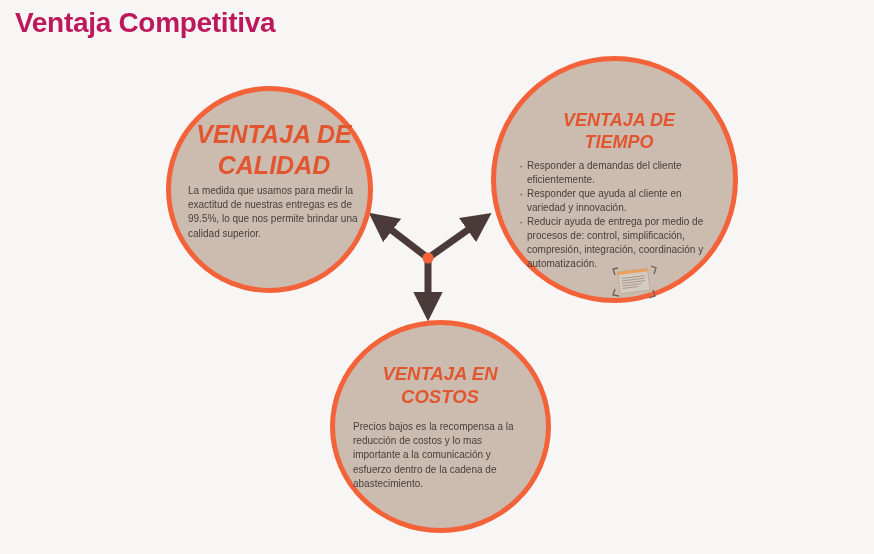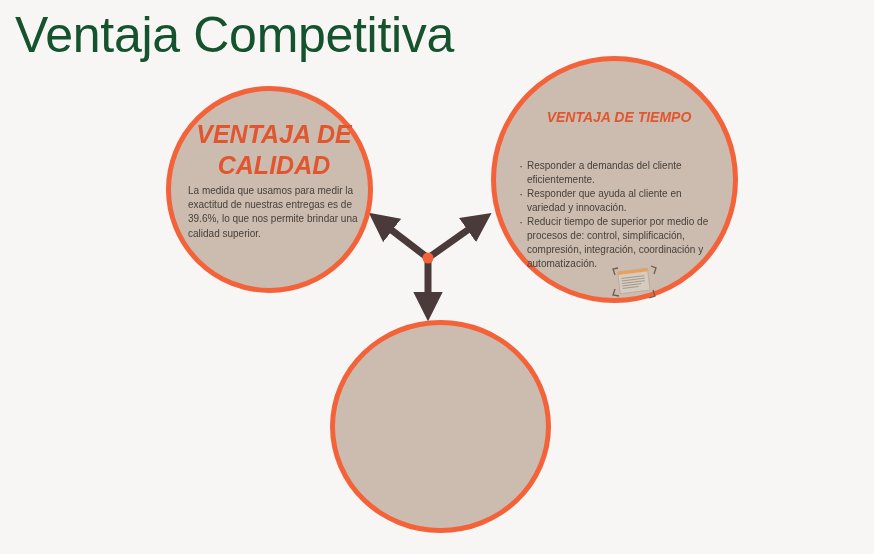--- a/index.html
+++ b/index.html
@@ -21,23 +21,23 @@
     top: 0;
     width: 874px;
     height: 554px;
   }
 
   
   #page-title {
     position: absolute;
     left: 15px;
     top: 8px;
-    font-size: 50px;
-    font-weight: normal;
-    color: #14532d;
+    font-size: 28px;
+    font-weight: bold;
+    color: #be185d;
     letter-spacing: -0.3px;
     line-height: 1.1;
     white-space: nowrap;
   }
 
   
   .node {
     position: absolute;
     border-radius: 50%;
     background: #cbbcaf;
@@ -75,21 +75,21 @@
   #heading-calidad {
     left: 18px;
     top: 28px;
     width: 170px;
     font-size: 25px;
   }
   #heading-tiempo {
     left: 30px;
     top: 48px;
     width: 186px;
-    font-size: 14px;
+    font-size: 18px;
   }
   #heading-costos {
     left: 24px;
     top: 38px;
     width: 162px;
     font-size: 18.5px;
   }
 
   .node-body {
     position: absolute;
@@ -173,30 +173,30 @@
 
     <line x1="428" y1="258" x2="479" y2="222" stroke="#4a3a39" stroke-width="7" marker-end="url(#arrowhead)"></line>
 
     <line x1="428" y1="258" x2="428" y2="306" stroke="#4a3a39" stroke-width="7" marker-end="url(#arrowhead)"></line>
 
     <circle cx="428" cy="258" r="5.5" fill="#f4623a"></circle>
   </svg>
 
   <div class="node" id="node-calidad">
     <div class="node-heading" id="heading-calidad">VENTAJA DE CALIDAD</div>
-    <div class="node-body" id="body-calidad">La medida que usamos para medir la exactitud de nuestras entregas es de 39.6%, lo que nos permite brindar una calidad superior.</div>
+    <div class="node-body" id="body-calidad">La medida que usamos para medir la exactitud de nuestras entregas es de 99.5%, lo que nos permite brindar una calidad superior.</div>
   </div>
 
   <div class="node" id="node-tiempo">
     <div class="node-heading" id="heading-tiempo">VENTAJA DE TIEMPO</div>
 
     <ul id="body-tiempo">
       <li>Responder a demandas del cliente eficientemente.</li>
       <li>Responder que ayuda al cliente en variedad y innovación.</li>
-      <li>Reducir tiempo de superior por medio de procesos de: control, simplificación, compresión, integración, coordinación y automatización.</li>
+      <li>Reducir ayuda de entrega por medio de procesos de: control, simplificación, compresión, integración, coordinación y automatización.</li>
     </ul>
 
     <svg id="doc-note-icon" viewBox="0 0 52 42">
       <g transform="rotate(-7 26 21)">
         <rect x="11" y="9" width="30" height="22" fill="#d6cbc0" stroke="#b9a898" stroke-width="0.8"></rect>
         <rect x="11" y="9" width="30" height="3" fill="#e8a05c"></rect>
         <g stroke="#8b7b6d" stroke-width="0.6">
           <line x1="14" y1="16" x2="37" y2="16"></line>
           <line x1="14" y1="18.5" x2="37" y2="18.5"></line>
           <line x1="14" y1="21" x2="37" y2="21"></line>
@@ -207,15 +207,17 @@
       <g stroke="#6e5e52" stroke-width="1.3" fill="none">
         <path d="M 10 7 L 5 8 L 7 14"></path>
         <path d="M 43 5 L 48 7 L 46 13"></path>
         <path d="M 7 28 L 5 34 L 11 35"></path>
         <path d="M 45 29 L 47 35 L 41 37"></path>
       </g>
     </svg>
   </div>
 
   <div class="node" id="node-costos">
+    <div class="node-heading" id="heading-costos">VENTAJA EN COSTOS</div>
+    <div class="node-body" id="body-costos">Precios bajos es la recompensa a la reducción de costos y lo mas importante a la comunicación y esfuerzo dentro de la cadena de abastecimiento.</div>
   </div>
 
 </div>
 
 </body></html>

